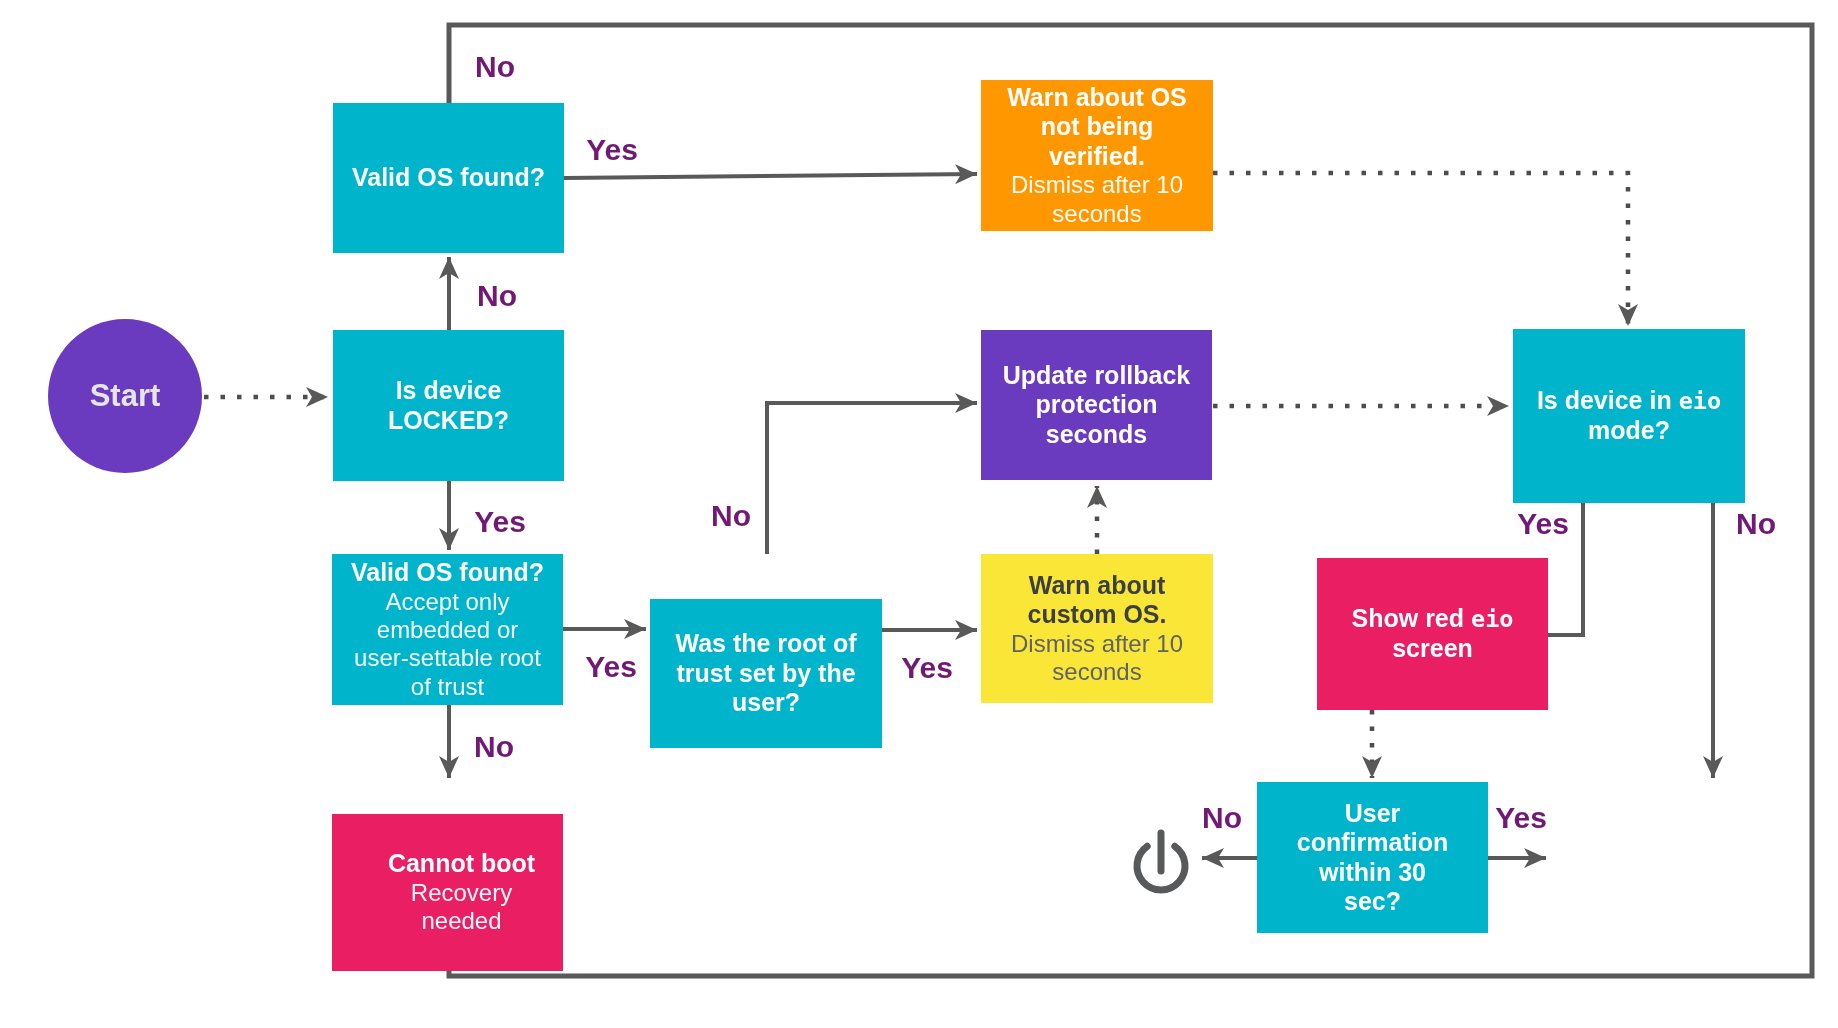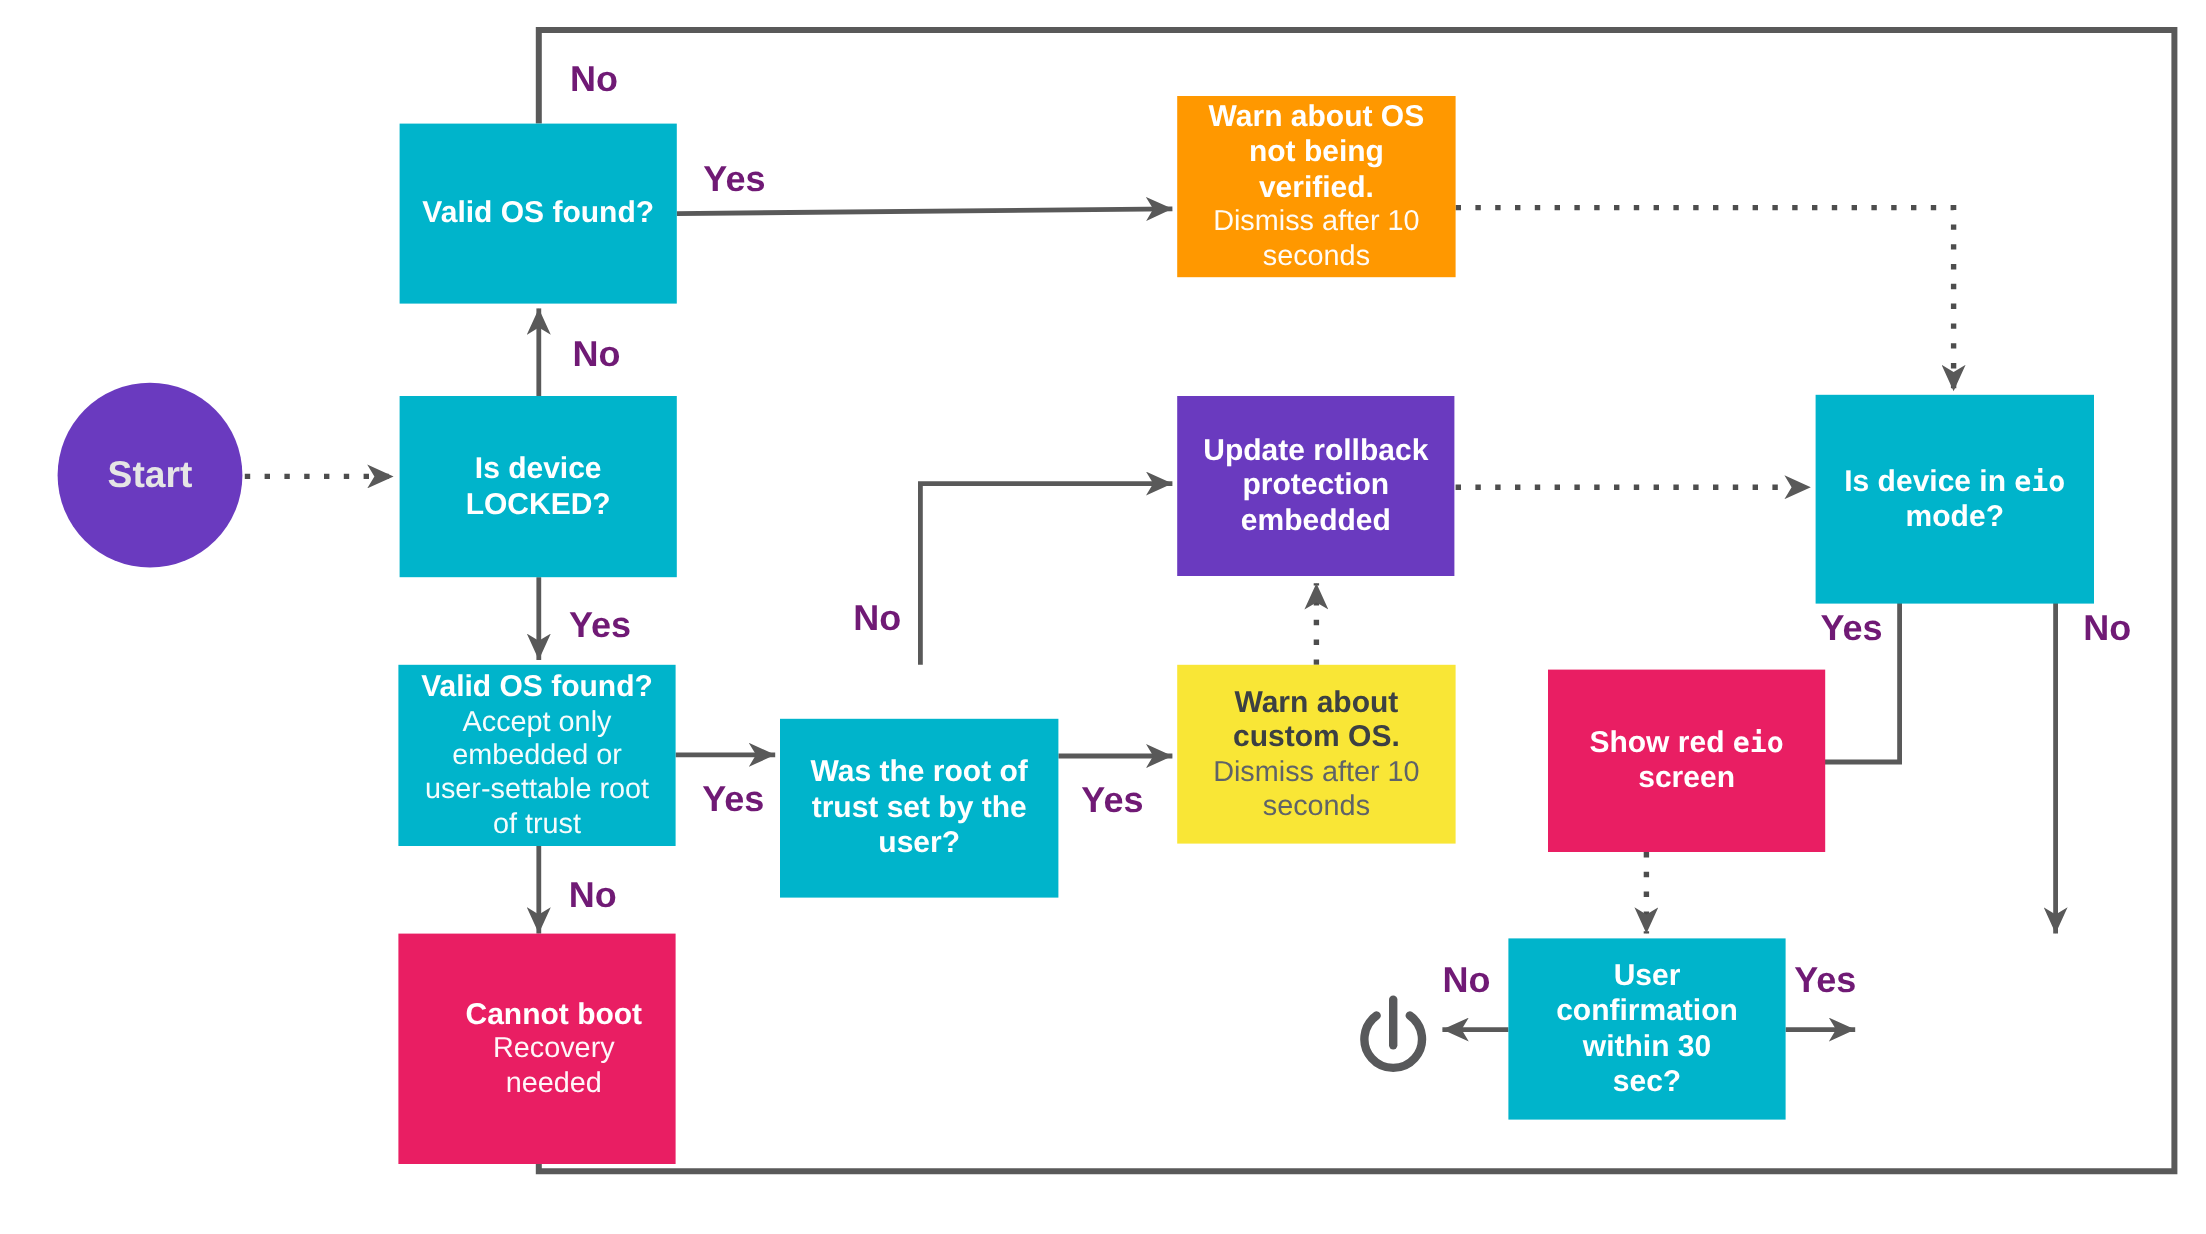--- a/index.html
+++ b/index.html
@@ -86,46 +86,46 @@
   <div class="node" style="left: 333px; top: 330px; width: 231px; height: 151px; background: rgb(0, 180, 203);">
     <div class="t" style="max-width:160px;">Is device LOCKED?</div>
   </div>
 
   <div class="node" style="left: 981px; top: 80px; width: 232px; height: 151px; background: rgb(255, 152, 0);">
     <div class="t" style="max-width:200px;">Warn about OS not being verified.</div>
     <div class="s" style="max-width:200px;">Dismiss after 10 seconds</div>
   </div>
 
   <div class="node" style="left: 981px; top: 330px; width: 231px; height: 150px; background: rgb(106, 58, 191);">
-    <div class="t" style="max-width:200px;">Update rollback protection embedded</div>
+    <div class="t" style="max-width:200px;">Update rollback protection seconds</div>
   </div>
 
   <div class="node" style="left: 1513px; top: 329px; width: 232px; height: 174px; background: rgb(0, 180, 203);">
     <div class="t"><span>Is device in </span><span class="code">eio</span><span> mode?</span></div>
   </div>
 
   <div class="node" style="left: 332px; top: 554px; width: 231px; height: 151px; background: rgb(0, 180, 203);">
     <div class="t">Valid OS found?</div>
     <div class="s" style="max-width:200px;">Accept only embedded or user-settable root of trust</div>
   </div>
 
   <div class="node" style="left: 650px; top: 554px; width: 232px; height: 149px; background: rgb(0, 180, 203); margin-top: 45px;">
     <div class="t" style="max-width:205px;">Was the root of trust set by the user?</div>
   </div>
 
   <div class="node yellow" style="left: 981px; top: 554px; width: 232px; height: 149px; background: rgb(249, 230, 54);">
     <div class="t" style="max-width:170px;">Warn about custom OS.</div>
     <div class="s" style="max-width:200px;">Dismiss after 10 seconds</div>
   </div>
 
-  <div class="node" style="left: 1290px; top: 558px; width: 231px; height: 152px; background: rgb(233, 30, 99);">
+  <div class="node" style="left: 1317px; top: 558px; width: 231px; height: 152px; background: rgb(233, 30, 99);">
     <div class="t" style="max-width:170px;"><span>Show red </span><span class="code">eio</span><span> screen</span></div>
   </div>
 
-  <div class="node" style="left: 332px; top: 778px; width: 231px; height: 192px; background: rgb(233, 30, 99); padding-left: 36px;">
+  <div class="node" style="left: 332px; top: 814px; width: 231px; height: 157px; background: rgb(233, 30, 99); padding-left: 36px;">
     <div class="t">Cannot boot</div>
     <div class="s">Recovery needed</div>
   </div>
 
   <div class="node" style="left: 1257px; top: 782px; width: 231px; height: 151px; background: rgb(0, 180, 203);">
     <div class="t" style="max-width:170px;">User confirmation within 30 sec?</div>
   </div>
 
 
   <div class="edge-label" style="left:495px;top:67px;">No</div>

